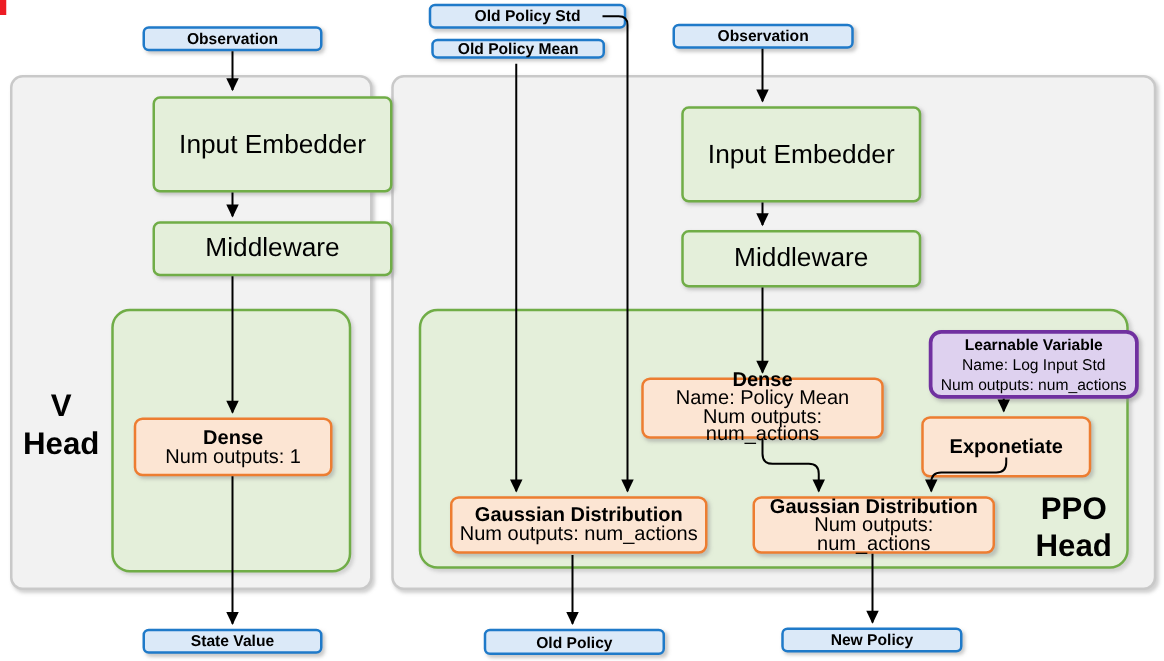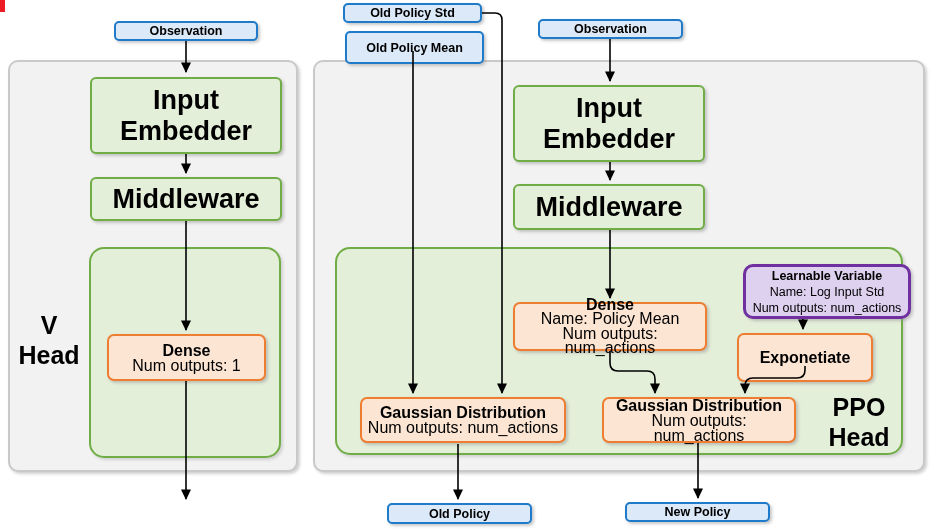--- a/index.html
+++ b/index.html
@@ -26,21 +26,21 @@
     display:flex; flex-direction:column; align-items:center; justify-content:center;
     text-align:center;
     box-shadow:2px 2px 3px rgba(150,150,150,0.5);
   }
   .blue {
     background:var(--blue-fill); border:2.5px solid var(--blue-border);
     border-radius:5px; font-weight:bold; font-size:12.5px;
   }
   .green {
     background:var(--green-fill); border:2px solid var(--green-border);
-    border-radius:6px; font-weight:bold; font-size:27px;
+    border-radius:6px; font-weight:normal; font-size:21px;margin-left:32px;
   }
   .orange {
     background:var(--orange-fill); border:2.5px solid var(--orange-border);
     border-radius:7px; font-size:16px; line-height:15px;
   }
   .purple {
     background:var(--purple-fill); border:3px solid var(--purple-border);
     border-radius:10px; font-size:12.5px; line-height:16px;
   }
   .nt { font-weight:bold; }
@@ -50,22 +50,22 @@
   }
   
   #v-panel   { left:8px;   top:60px; width:290px; height:412px; }
   #ppo-panel { left:313px; top:60px; width:612px; height:412px; }
   
   #v-inner   { left:89px;  top:247px; width:192px; height:211px; }
   #ppo-inner { left:335px; top:247px; width:568px; height:208px; }
   
   #obs-left        { left:114px; top:21px;  width:144px; height:20px; }
   #obs-right       { left:538px; top:19px;  width:145px; height:20px; }
-  #old-policy-std  { left:343px; top:3px;   width:139px; height:20px; }
-  #old-policy-mean { left:345px; top:31px;  width:139px; height:33px; }
+  #old-policy-std  { left:343px; top:3px;   width:158px; height:20px; }
+  #old-policy-mean { left:345px; top:31px;  width:139px; height:16px; }
   #state-value     { left:114px; top:503px; width:144px; height:20px; }
   #old-policy      { left:387px; top:503px; width:145px; height:21px; }
   #new-policy      { left:625px; top:502px; width:145px; height:20px; }
   
   #ie-left  { left:90px;  top:77px;  width:192px; height:77px; }
   #mw-left  { left:90px;  top:177px; width:192px; height:44px; }
   #ie-right { left:513px; top:85px;  width:192px; height:77px; }
   #mw-right { left:513px; top:184px; width:192px; height:46px; }
   
   #dense-v     { left:107px; top:334px; width:159px; height:47px; }
@@ -102,20 +102,21 @@
   </div>
   <div class="big-label" id="ppo-label">
     <div>PPO</div>
     <div>Head</div>
   </div>
 
   <div class="node blue" id="obs-left">Observation</div>
   <div class="node blue" id="obs-right">Observation</div>
   <div class="node blue" id="old-policy-std">Old Policy Std</div>
   <div class="node blue" id="old-policy-mean">Old Policy Mean</div>
+  <div class="node blue" id="state-value">State Value</div>
   <div class="node blue" id="old-policy">Old Policy</div>
   <div class="node blue" id="new-policy">New Policy</div>
 
   <div class="node green" id="ie-left">Input Embedder</div>
   <div class="node green" id="mw-left">Middleware</div>
   <div class="node green" id="ie-right">Input Embedder</div>
   <div class="node green" id="mw-right">Middleware</div>
 
   <div class="node orange" id="dense-v">
     <div class="nt">Dense</div>

